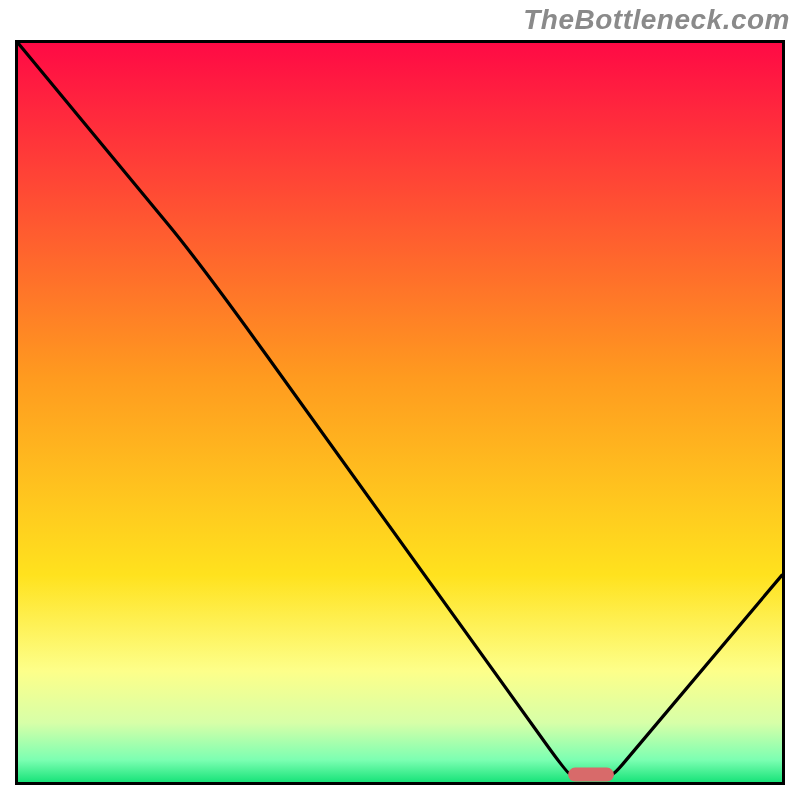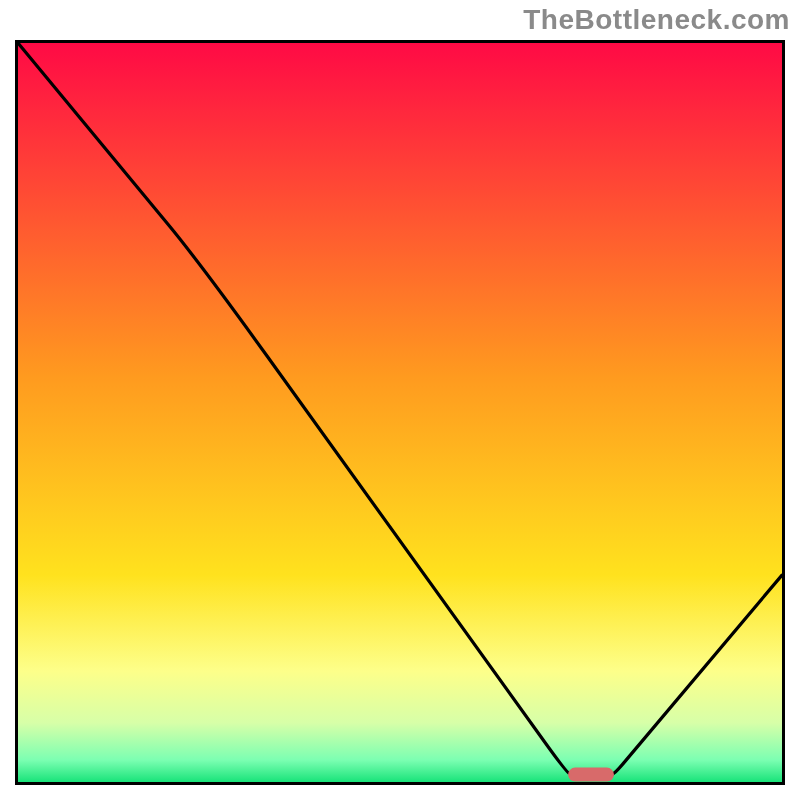--- a/index.html
+++ b/index.html
@@ -7,20 +7,21 @@
     padding: 0;
     width: 800px;
     height: 800px;
     background: #ffffff;
     overflow: hidden;
   }
   .stage {
     position: relative;
     width: 800px;
     height: 800px;
+    font-style: italic;
   }
   .watermark {
     position: absolute;
     top: 4px;
     right: 10px;
     font-family: Arial, Helvetica, sans-serif;
     font-weight: 700;
     font-size: 28px;
     color: #8a8a8a;
     letter-spacing: 0.5px;

